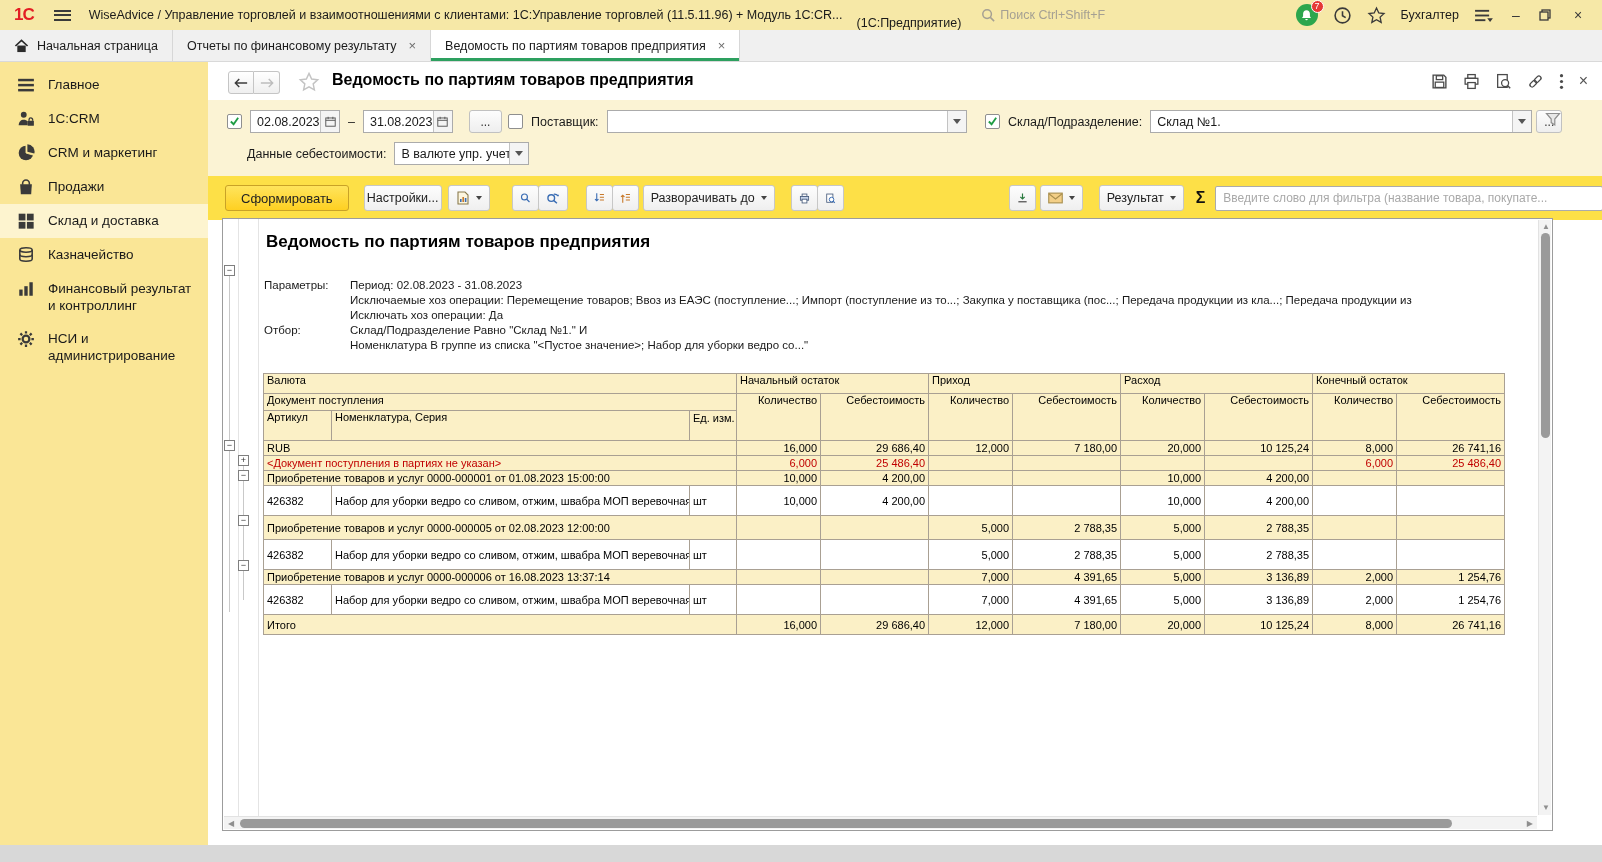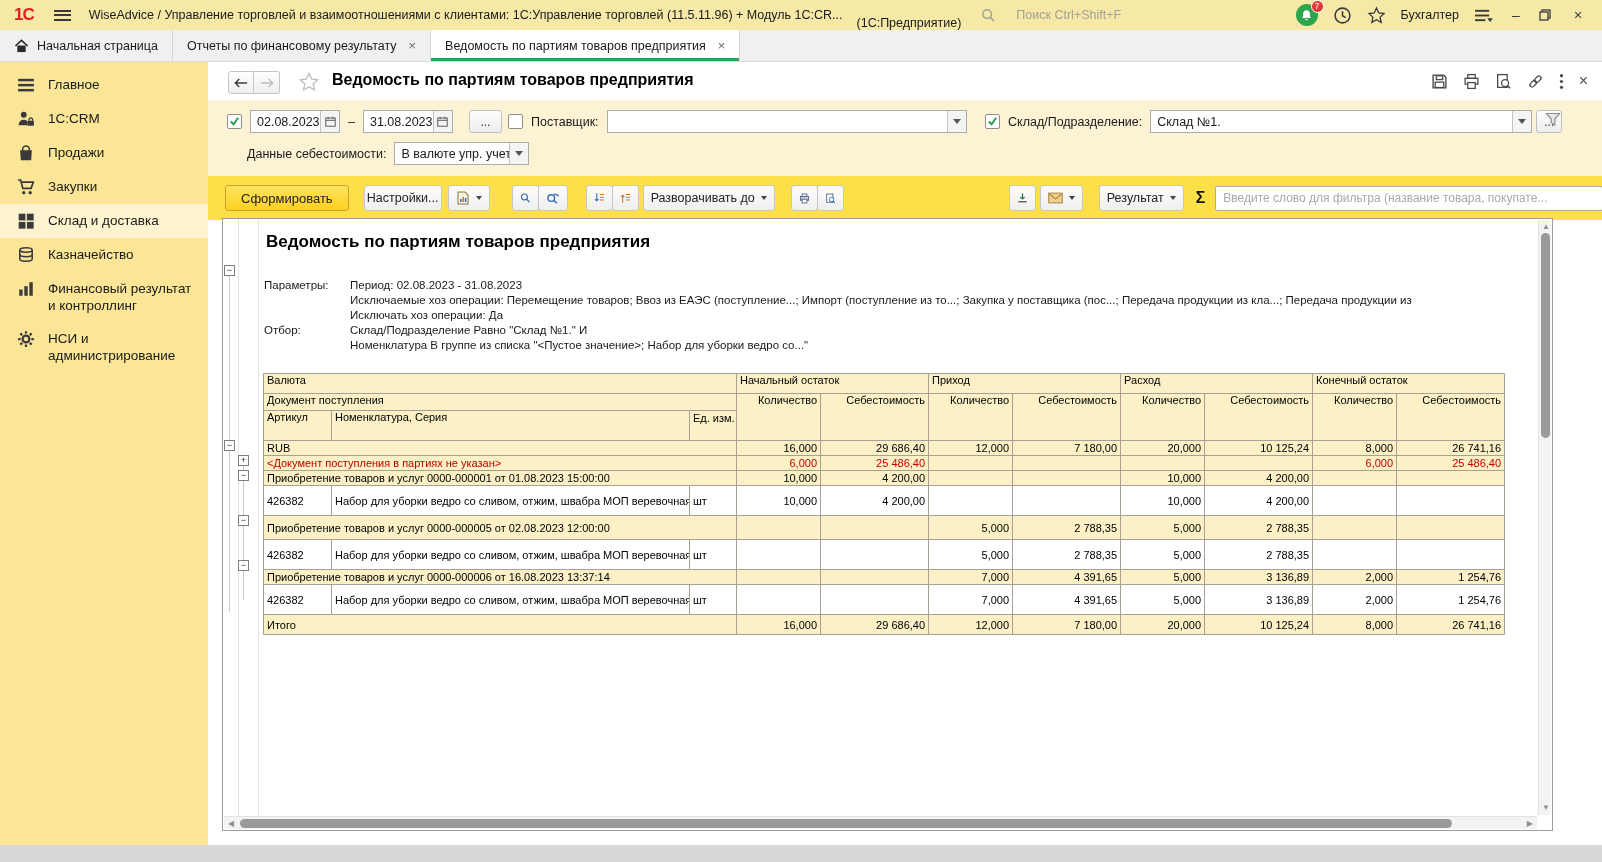--- a/index.html
+++ b/index.html
@@ -7,21 +7,21 @@
   body { position:relative; font-family:"Liberation Sans",sans-serif; background:#fff; color:#1a1a1a; }
   svg { display:block; }
 
   
   .titlebar { position:absolute; left:0; top:0; width:1602px; height:30px; background:#f6e8a7; display:flex; align-items:center; }
   .logo-1c { margin-left:14px; font-weight:bold; font-size:17px; color:#e31e24; letter-spacing:-1px; }
   .hambtn { width:17px; height:11px; margin:0 18px 0 20px; display:flex; flex-direction:column; justify-content:space-between; cursor:pointer; }
   .hambtn span { height:2px; background:#3a3a3a; }
   .app-title { font-size:12.5px; white-space:nowrap; }
   .platform { font-size:12.5px; margin-left:14px; white-space:nowrap;margin-top:16px; }
-  .tb-search { display:flex; align-items:center; gap:20px; margin-left:20px; color:#a5a093; font-size:12.5px; white-space:nowrap; }
+  .tb-search { display:flex; align-items:center; gap:4px; margin-left:20px; color:#a5a093; font-size:12.5px; white-space:nowrap; }
   .tb-right { margin-left:auto; display:flex; align-items:center; gap:15px; padding-right:16px; }
   .bell { position:relative; width:22px; height:22px; border-radius:50%; background:#2ca64d; display:flex; align-items:center; justify-content:center; }
   .badge { position:absolute; top:-4px; right:-6px; min-width:13px; height:13px; background:#e53935; border:1px solid #fff; border-radius:7px; color:#fff; font-size:9px; line-height:11px; text-align:center; padding:0 2px; }
   .user-name { font-size:12.5px; }
   .winbtn { font-size:14px; color:#3a3a3a; width:16px; text-align:center; cursor:pointer; }
 
   
   .tabbar { position:absolute; left:0; top:30px; width:1602px; height:32px; background:#f0f0f0; display:flex; border-bottom:1px solid #d9d9d9; }
   .tab { position:relative; display:flex; align-items:center; gap:8px; padding:0 14px; font-size:12.5px; border-right:1px solid #d7d7d7; cursor:pointer; white-space:nowrap; }
   .tab.active { background:#fff; }
@@ -193,35 +193,35 @@
           <path d="M1.5 13.5c0-3 2-4.8 4.5-4.8 1.4 0 2.7.6 3.5 1.6v3.2z" fill="#3a3a3a"></path>
           <rect x="9.5" y="9.5" width="5.5" height="4.5" rx="0.5" fill="#3a3a3a"></rect>
           <path d="M10.7 9.5V8.6a1.6 1.6 0 013.2 0v0.9" fill="none" stroke="#3a3a3a" stroke-width="1.2"></path>
         </svg>
       </span>
       <span>1С:CRM</span>
     </div>
     <div class="side-item">
       <span class="side-icon">
         <svg width="18" height="18" viewBox="0 0 16 16">
+          <circle cx="8" cy="8" r="6.5" fill="#3a3a3a"></circle>
+          <path d="M8 8L8 0.8 A7.2 7.2 0 0114.8 10z" fill="#fae696" stroke="#fae696" stroke-width="0.8"></path>
+          <path d="M8 8L8 1.5 A6.5 6.5 0 0114.2 9.7z" fill="#3a3a3a" transform="translate(1.2,-1.2)"></path>
+        </svg>
+      </span>
+      <span>CRM и маркетинг</span>
+    </div>
+    <div class="side-item">
+      <span class="side-icon">
+        <svg width="18" height="18" viewBox="0 0 16 16">
           <path d="M5 6V4.8a3 3 0 016 0V6" fill="none" stroke="#3a3a3a" stroke-width="1.4"></path>
           <path d="M2.8 5.5h10.4l-0.6 9H3.4z" fill="#3a3a3a"></path>
         </svg>
       </span>
       <span>Продажи</span>
-    </div>
-    <div class="side-item">
-      <span class="side-icon">
-        <svg width="18" height="18" viewBox="0 0 16 16">
-          <path d="M1 1.8h2.2l2 7.4h7.3l2-5.6H4" fill="none" stroke="#3a3a3a" stroke-width="1.5"></path>
-          <circle cx="6" cy="13" r="1.5" fill="#3a3a3a"></circle>
-          <circle cx="11.7" cy="13" r="1.5" fill="#3a3a3a"></circle>
-        </svg>
-      </span>
-      <span>Закупки</span>
     </div>
     <div class="side-item active">
       <span class="side-icon">
         <svg width="18" height="18" viewBox="0 0 16 16">
           <rect x="1.5" y="1.5" width="6" height="6" fill="#3a3a3a"></rect>
           <rect x="8.8" y="1.5" width="6" height="6" fill="#3a3a3a"></rect>
           <rect x="1.5" y="8.8" width="6" height="6" fill="#3a3a3a"></rect>
           <rect x="8.8" y="8.8" width="6" height="6" fill="#3a3a3a"></rect>
         </svg>
       </span>

